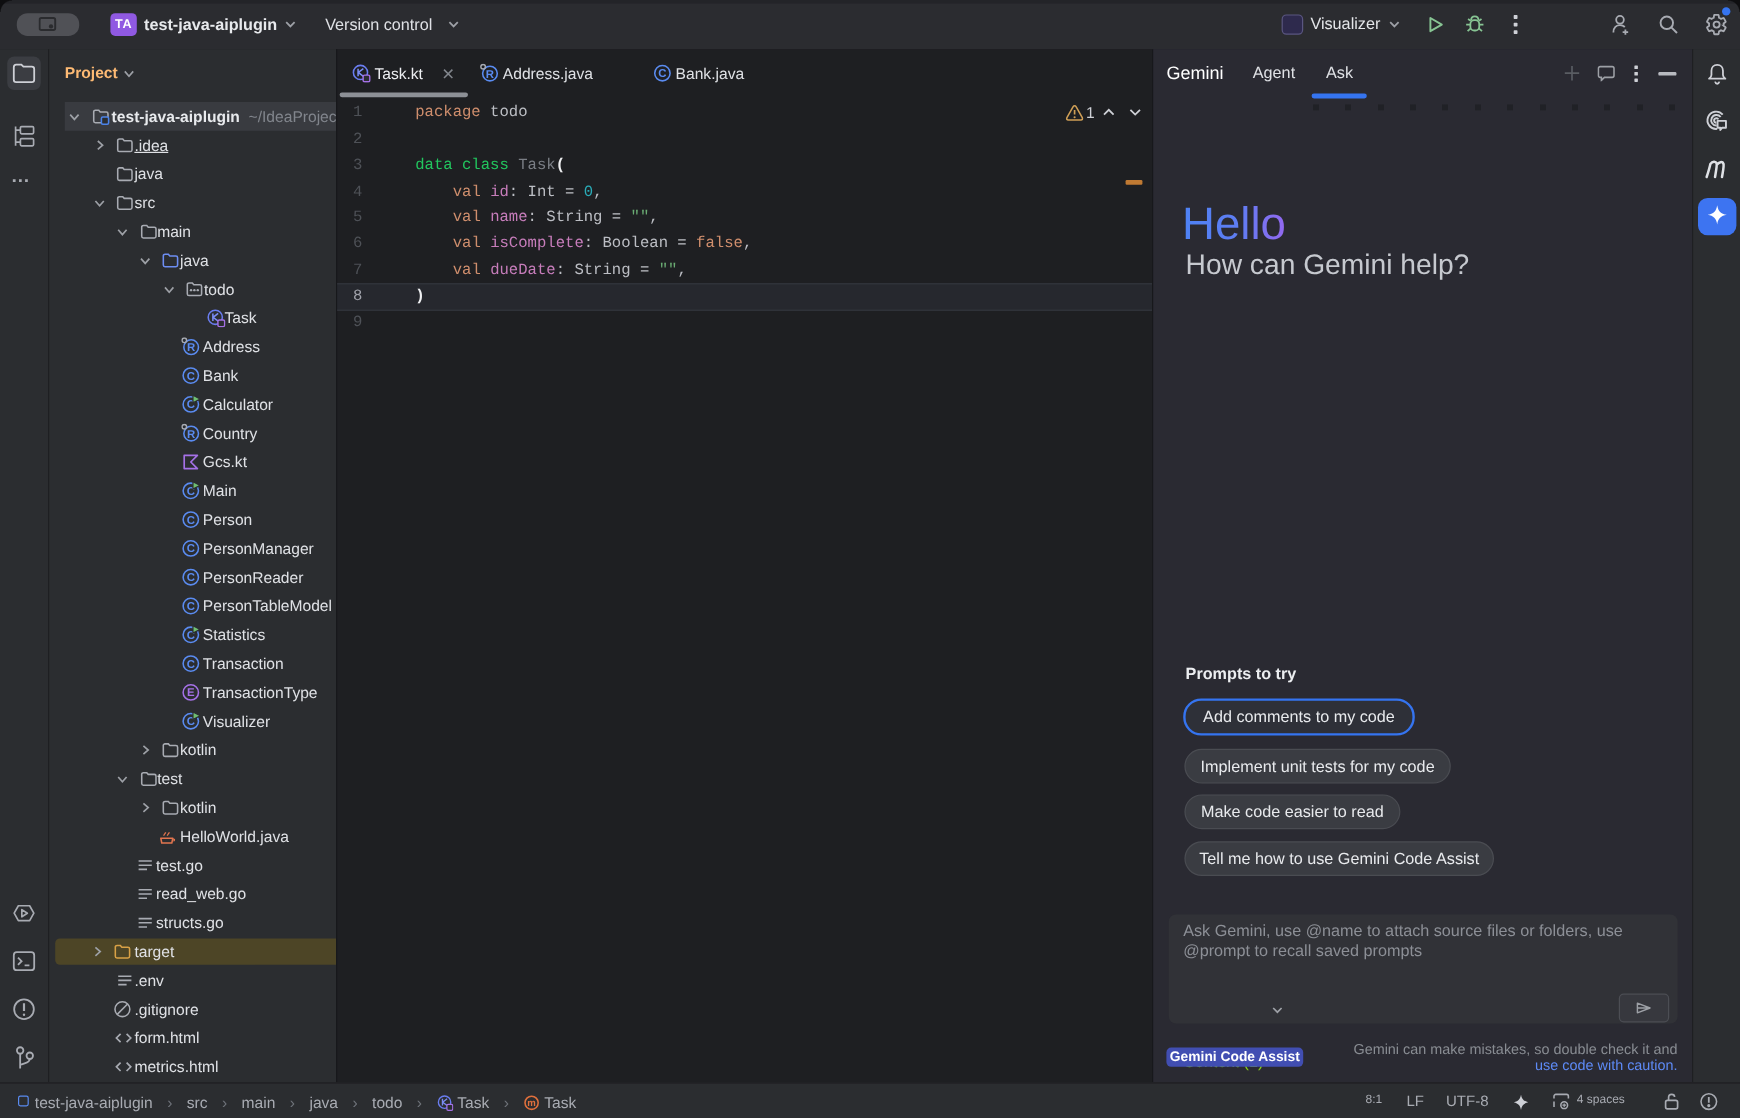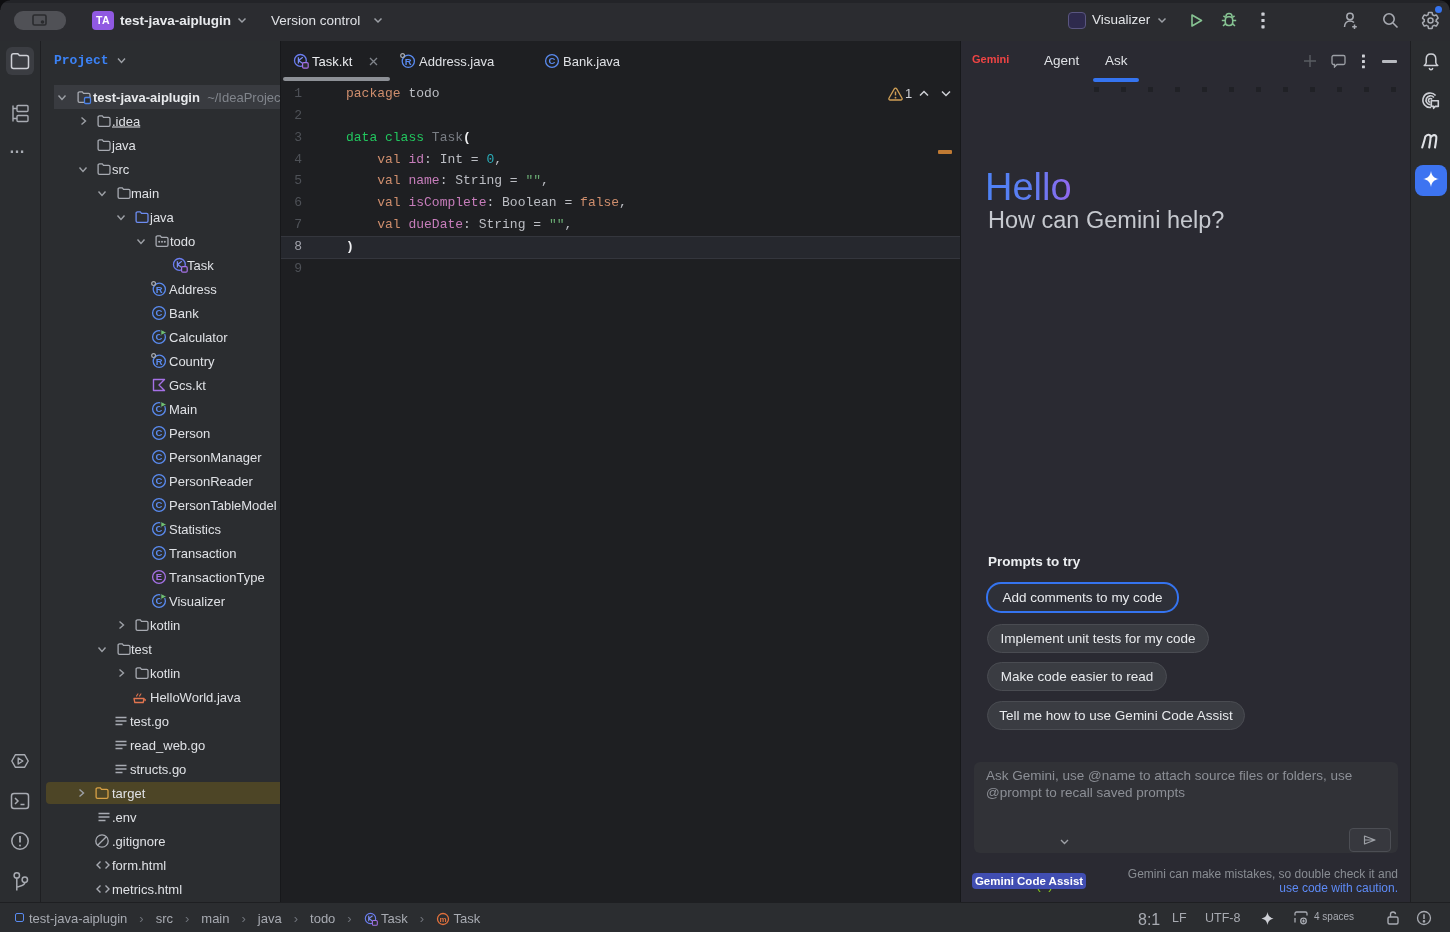--- a/index.html
+++ b/index.html
@@ -165,21 +165,21 @@
         <path d="M10 5 L10 11.6" stroke-width="1.8"></path>
         <circle cx="10" cy="14.6" r="1" fill="#a8abb2" stroke="none"></circle>
       </svg>
     <svg class="abs" style="left:11px;top:830px" width="19" height="21" viewBox="0 0 19 21" fill="none" stroke="#a8abb2" stroke-width="1.5">
         <circle cx="5.8" cy="4.4" r="2.7"></circle>
         <circle cx="13.8" cy="8.8" r="2.7"></circle>
         <path d="M5.8 7.1 L5.8 19.5 M13.8 11.5 C13.8 14.8 9.5 14.6 6.5 16.2"></path>
       </svg>
   </div>
   <div class="abs" id="treepanel">
-    <div class="abs" style="left:13px;top:8px;width:220px;height:24px;font-size:13px;font-weight:600;color:#3b82f6;line-height:24px;font-family:Liberation Mono, monospace;">Project <svg style="vertical-align:-1px" width="11" height="10" viewBox="0 0 10 10">
+    <div class="abs" style="left:13px;top:8px;width:220px;height:24px;font-size:13px;font-weight:600;color:#fdba74;line-height:24px;">Project <svg style="vertical-align:-1px" width="11" height="10" viewBox="0 0 10 10">
           <use href="#chd"></use>
         </svg></div>
     <div class="trow" style="top:44px;left:0;">
         <div class="rowbg" style="left:13px;top:0;width:226px;height:24px;background:#393b40;"></div>
         <svg class="ch" style="left:16px" viewBox="0 0 10 10">
           <use href="#chd"></use>
         </svg>
         <svg class="ic" style="left:35px;" viewBox="0 0 16 16">
           <use href="#foldroot"></use>
         </svg>
@@ -453,21 +453,21 @@
     <svg class="abs" style="left:637px;top:48px" width="12" height="9" viewBox="0 0 12 9">
         <path d="M2 6.5 L6 2.5 L10 6.5" fill="none" stroke="#ced0d6" stroke-width="1.5"></path>
       </svg>
     <svg class="abs" style="left:659px;top:48px" width="12" height="9" viewBox="0 0 12 9">
         <path d="M2 2.5 L6 6.5 L10 2.5" fill="none" stroke="#ced0d6" stroke-width="1.5"></path>
       </svg>
 
     <div class="abs" style="left:657px;top:109px;width:14px;height:4px;background:#c07a33;border-radius:1px;"></div>
   </div>
   <div class="abs" id="gemini">
-    <div class="abs" style="left:11px;top:12px;font-size:11px;font-weight:bold;color:#ef4444;">Gemini</div>
+    <div class="abs" style="left:11px;top:12px;font-size:15px;font-weight:normal;color:#ffffff;">Gemini</div>
     <div class="abs" style="left:83px;top:12px;font-size:13.5px;color:#dfe1e5;">Agent</div>
     <div class="abs" style="left:144px;top:12px;font-size:13.5px;color:#dfe1e5;">Ask</div>
     <div class="abs" style="left:132px;top:37px;width:46px;height:4px;background:#3574f0;border-radius:2px;"></div>
     <svg class="abs" style="left:342px;top:13px" width="14" height="14" viewBox="0 0 14 14">
         <path d="M7 1 L7 13 M1 7 L13 7" stroke="#5a5d63" stroke-width="1.4"></path>
       </svg>
     <svg class="abs" style="left:370px;top:13px" width="15" height="14" viewBox="0 0 15 14">
         <path d="M2.5 1.5 L12.5 1.5 C13.3 1.5 14 2.2 14 3 L14 9 C14 9.8 13.3 10.5 12.5 10.5 L6 10.5 L3.5 13 L3.5 10.5 L2.5 10.5 C1.7 10.5 1 9.8 1 9 L1 3 C1 2.2 1.7 1.5 2.5 1.5 Z" fill="none" stroke="#9da0a6" stroke-width="1.3"></path>
       </svg>
     <svg class="abs" style="left:399px;top:13px" width="7" height="15" viewBox="0 0 7 15">
@@ -520,21 +520,21 @@
       </svg>
   </div>
   <div class="abs" id="statusbar">
     <div class="abs" style="left:15px;top:10px;width:9px;height:9px;border:1.5px solid #5a8bf0;border-radius:2px;"></div>
     <div class="abs" style="left:29px;top:8px;font-size:13px;color:#a8abb2;white-space:nowrap;">test-java-aiplugin<span style="color:#6f737a;margin:0 12px;">›</span>src<span style="color:#6f737a;margin:0 12px;">›</span>main<span style="color:#6f737a;margin:0 12px;">›</span>java<span style="color:#6f737a;margin:0 12px;">›</span>todo<span style="color:#6f737a;margin:0 12px;">›</span><svg style="vertical-align:-3px" width="14" height="14" viewBox="0 0 16 16">
           <use href="#kcls"></use>
         </svg> Task<span style="color:#6f737a;margin:0 12px;">›</span><svg style="vertical-align:-3px" width="14" height="14" viewBox="0 0 14 14">
           <circle cx="7" cy="7" r="5.5" fill="none" stroke="#e0703c" stroke-width="1.3"></circle>
           <text x="7" y="10" font-size="8" font-weight="bold" fill="#e0703c" text-anchor="middle" font-family="Liberation Sans">m</text>
         </svg> Task</div>
-    <div class="abs" style="left:1138px;top:8px;font-size:16px;color:#a8abb2;">8:1</div>
+    <div class="abs" style="left:1138px;top:8px;font-size:10px;color:#a8abb2;">8:1</div>
     <div class="abs" style="left:1172px;top:8px;font-size:12.5px;color:#a8abb2;">LF</div>
     <div class="abs" style="left:1205px;top:8px;font-size:12.5px;color:#a8abb2;">UTF-8</div>
     <svg class="abs" style="left:1260px;top:8px" width="15" height="15" viewBox="0 0 15 15">
         <path d="M7.5 1 C8 4.5 9.5 6.5 13.5 7.5 C9.5 8.5 8 10.5 7.5 14 C7 10.5 5.5 8.5 1.5 7.5 C5.5 6.5 7 4.5 7.5 1 Z" fill="#ced0d6"></path>
       </svg>
     <svg class="abs" style="left:1293px;top:7px" width="16" height="16" viewBox="0 0 16 16" fill="none" stroke="#a8abb2" stroke-width="1.3">
         <path d="M2 5.5 L2 3.5 C2 2.7 2.7 2 3.5 2 L12.5 2 C13.3 2 14 2.7 14 3.5 L14 5.5 M2 8 L2 12.5"></path>
         <circle cx="10.5" cy="11" r="2.8"></circle>
         <path d="M10.5 9.5 L10.5 12.5 M9 11 L12 11" stroke-width="1"></path>
       </svg>

